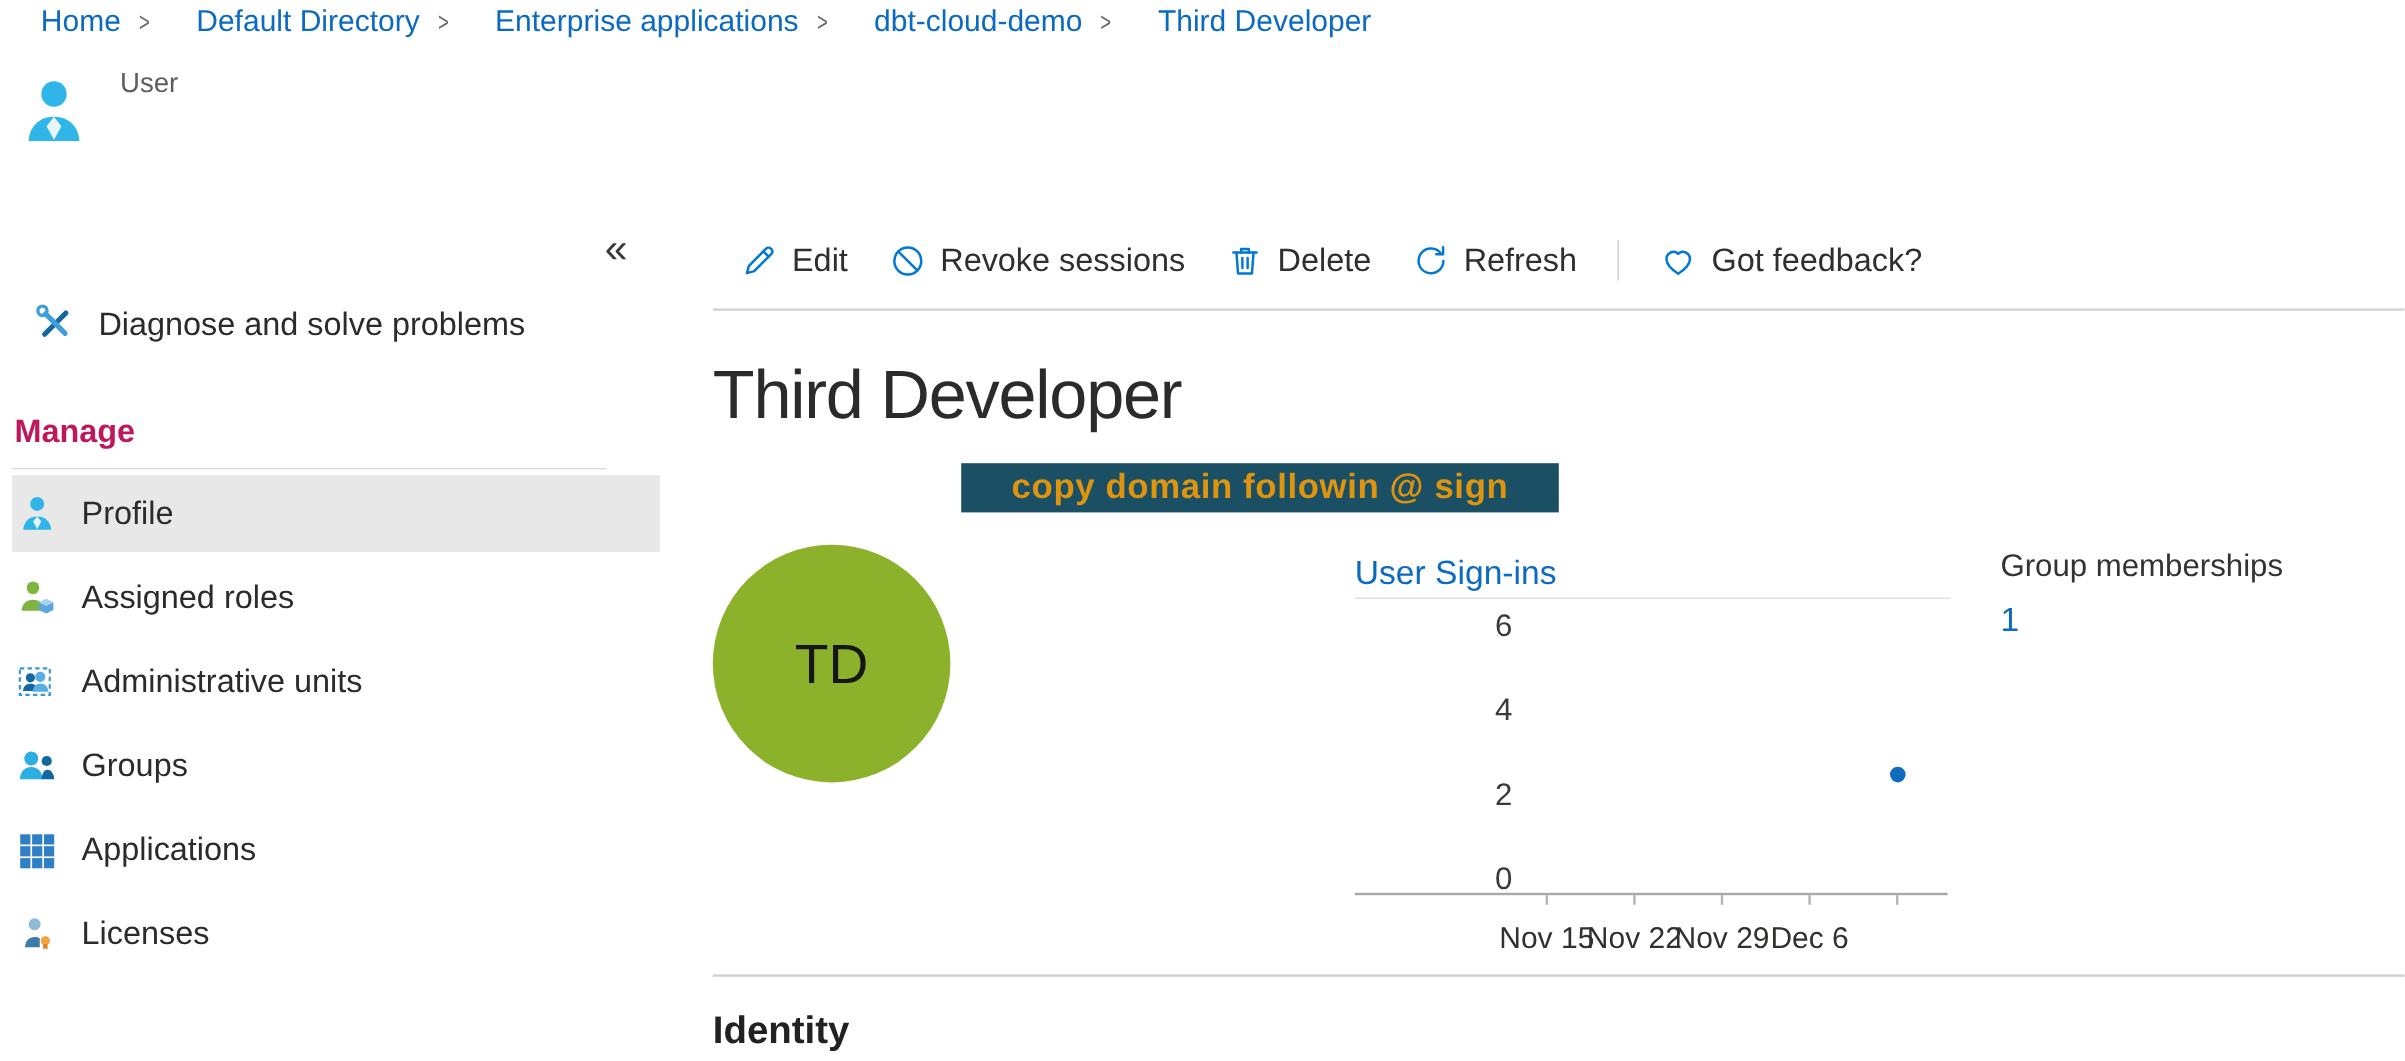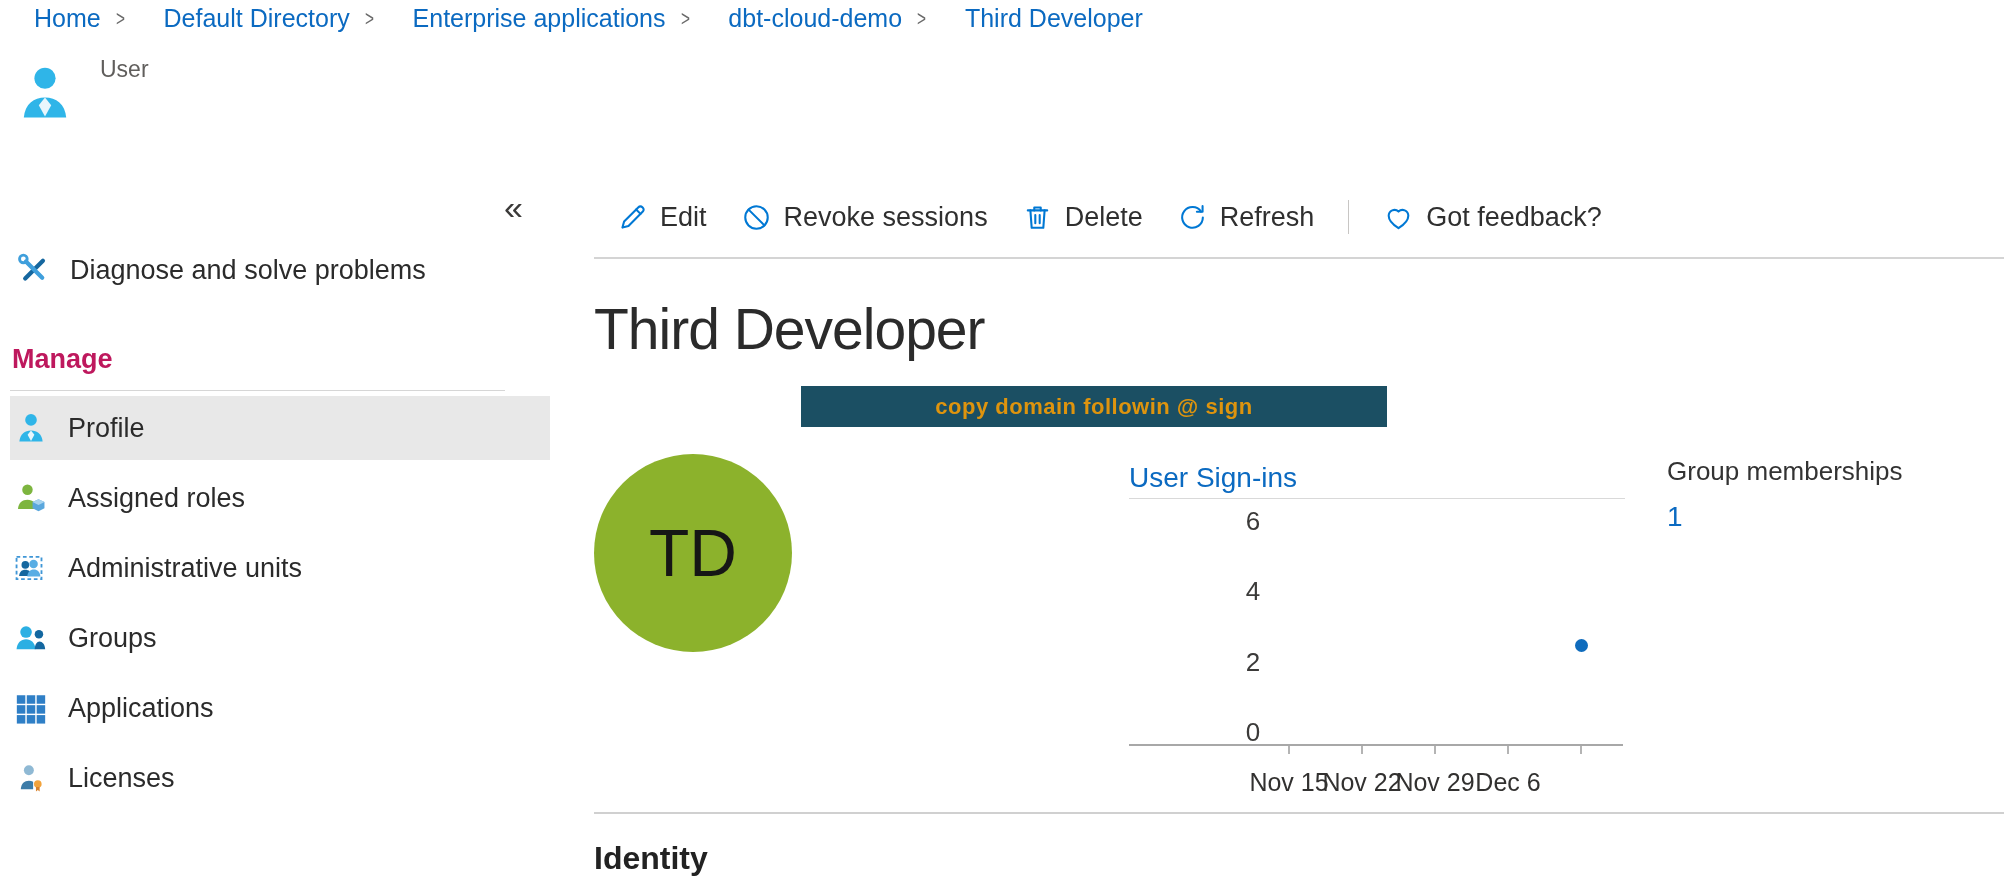--- a/index.html
+++ b/index.html
@@ -19,40 +19,40 @@
   .hdr-sep{font-weight:300;color:#4a4a4a;margin:0 8px;}
   .hdr-type{font-size:23px;color:#605e5c;margin-top:8px;}
 
   
   .collapse-btn{position:absolute;left:504px;top:190px;font-size:34px;color:#3b3a39;background:none;border:none;padding:0;cursor:pointer;line-height:1;}
   .sidebar{position:absolute;left:0;top:150px;width:550px;height:734px;}
   .side-row{position:absolute;display:flex;align-items:center;gap:20px;padding-left:14px;cursor:pointer;}
   .side-row .icon34{width:34px;height:34px;flex:0 0 34px;}
   .icon34 svg{width:34px;height:34px;display:block;}
   .side-label{font-size:27px;color:#2b2b2b;white-space:nowrap;}
-  .row-diagnose{top:95px;height:50px;left:4px;right:0;padding-left:12px;}
+  .row-diagnose{top:95px;height:50px;left:16px;right:0;padding-left:12px;}
   .manage-label{position:absolute;left:12px;top:172px;font-size:27px;font-weight:700;color:#be185d;margin-top:22px;}
   .side-divider{position:absolute;left:10px;top:240px;width:495px;height:1px;background:#d6d6d6;}
   .side-menu{position:absolute;left:0;top:246px;right:0;}
   .side-item{height:64px;margin:0 0 6px 10px;width:540px;display:flex;align-items:center;gap:20px;padding-left:4px;box-sizing:border-box;cursor:pointer;}
   .side-item.selected{background:#e8e8e8;}
 
   
   .toolbar{position:absolute;left:617px;top:194px;height:46px;display:flex;align-items:center;gap:34px;}
   .tb-btn{display:flex;align-items:center;gap:12px;font-size:27px;color:#2f2f2f;background:none;border:none;padding:0;cursor:pointer;font-family:inherit;white-space:nowrap;}
   .tb-btn svg{width:31px;height:31px;}
   .tb-btn svg path,.tb-btn svg circle{stroke:#0078d4;fill:none;stroke-width:1.6;stroke-linecap:round;stroke-linejoin:round;}
   .tb-divider{width:1px;height:34px;background:#c8c6c4;}
   .toolbar-line{position:absolute;left:594px;top:257px;right:0;height:2px;background:#d4d4d4;}
 
   
   .display-name{position:absolute;left:594px;top:296px;margin:0;font-size:57px;font-weight:400;color:#2b2b2b;letter-spacing:-1px;}
   .upn{position:absolute;left:594px;top:386px;height:41px;line-height:41px;font-size:29px;font-weight:700;color:#1f1f1f;}
-  .redaction{position:absolute;left:801px;top:386px;width:586px;height:41px;line-height:41px;text-align:center;font-size:22px;font-weight:700;letter-spacing:.5px;}
-  .avatar{position:absolute;left:594px;top:454px;width:198px;height:198px;border-radius:50%;display:flex;align-items:center;justify-content:center;font-size:66px;font-weight:400;}
+  .redaction{position:absolute;left:801px;top:386px;width:498px;height:41px;line-height:41px;text-align:center;font-size:29px;font-weight:700;letter-spacing:.5px;}
+  .avatar{position:absolute;left:594px;top:454px;width:198px;height:198px;border-radius:50%;display:flex;align-items:center;justify-content:center;font-size:46px;font-weight:400;}
 
   
   .chart{position:absolute;left:1129px;top:462px;width:500px;height:350px;}
   .chart-title{position:absolute;left:0;top:0;font-size:28px;color:#0b6ac1;cursor:pointer;}
   .chart-underline{position:absolute;left:0;top:36px;width:496px;height:1px;background:#d9d9d9;}
   .y-tick{position:absolute;width:40px;text-align:center;font-size:26px;color:#3b3a39;}
   .x-axis{position:absolute;height:2px;background:#a8a8a8;}
   .x-tick{position:absolute;width:2px;height:8px;background:#b4b4b4;}
   .x-label{position:absolute;width:100px;text-align:center;font-size:25px;color:#323130;}
   .dot{position:absolute;width:13px;height:13px;border-radius:50%;}

